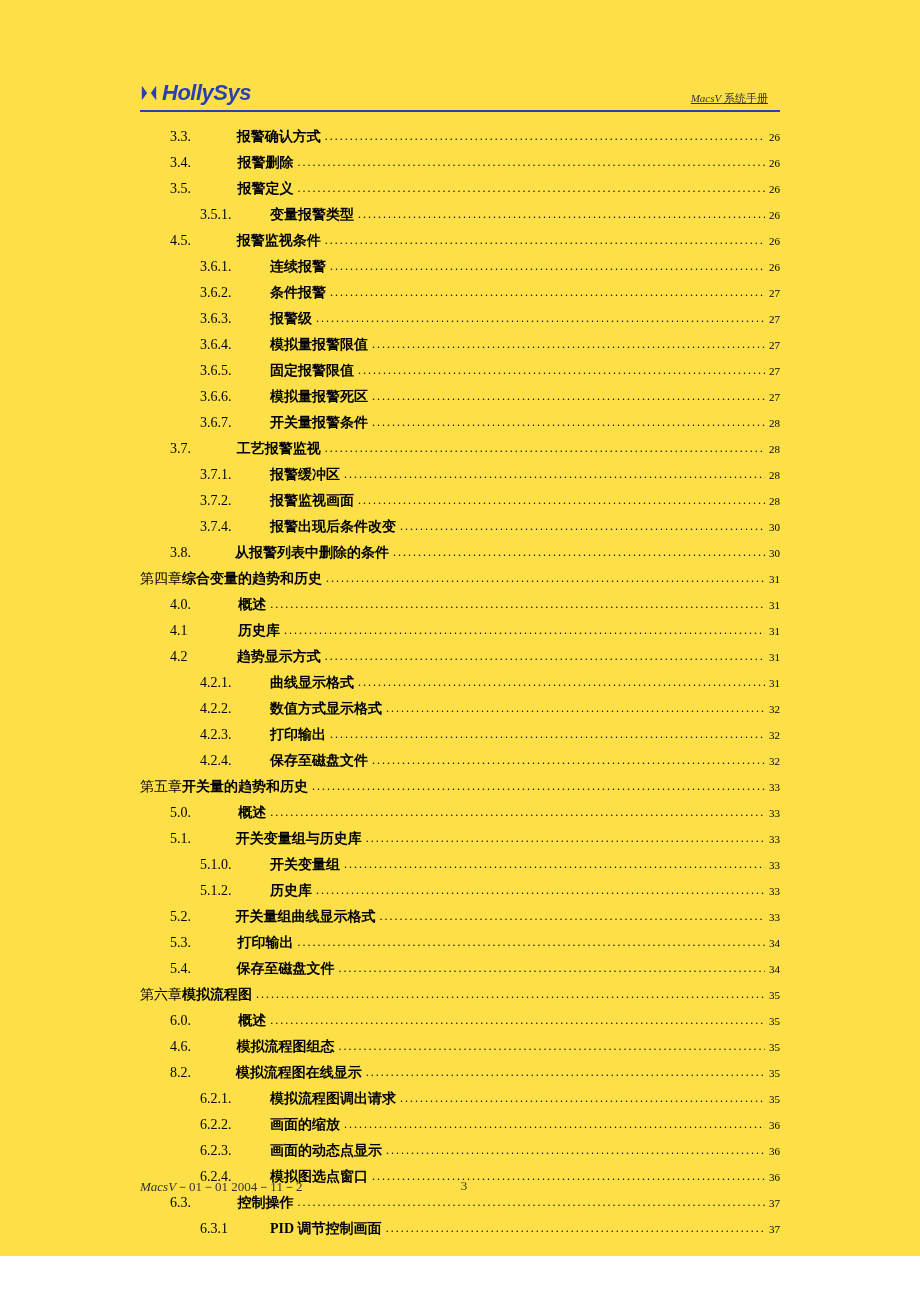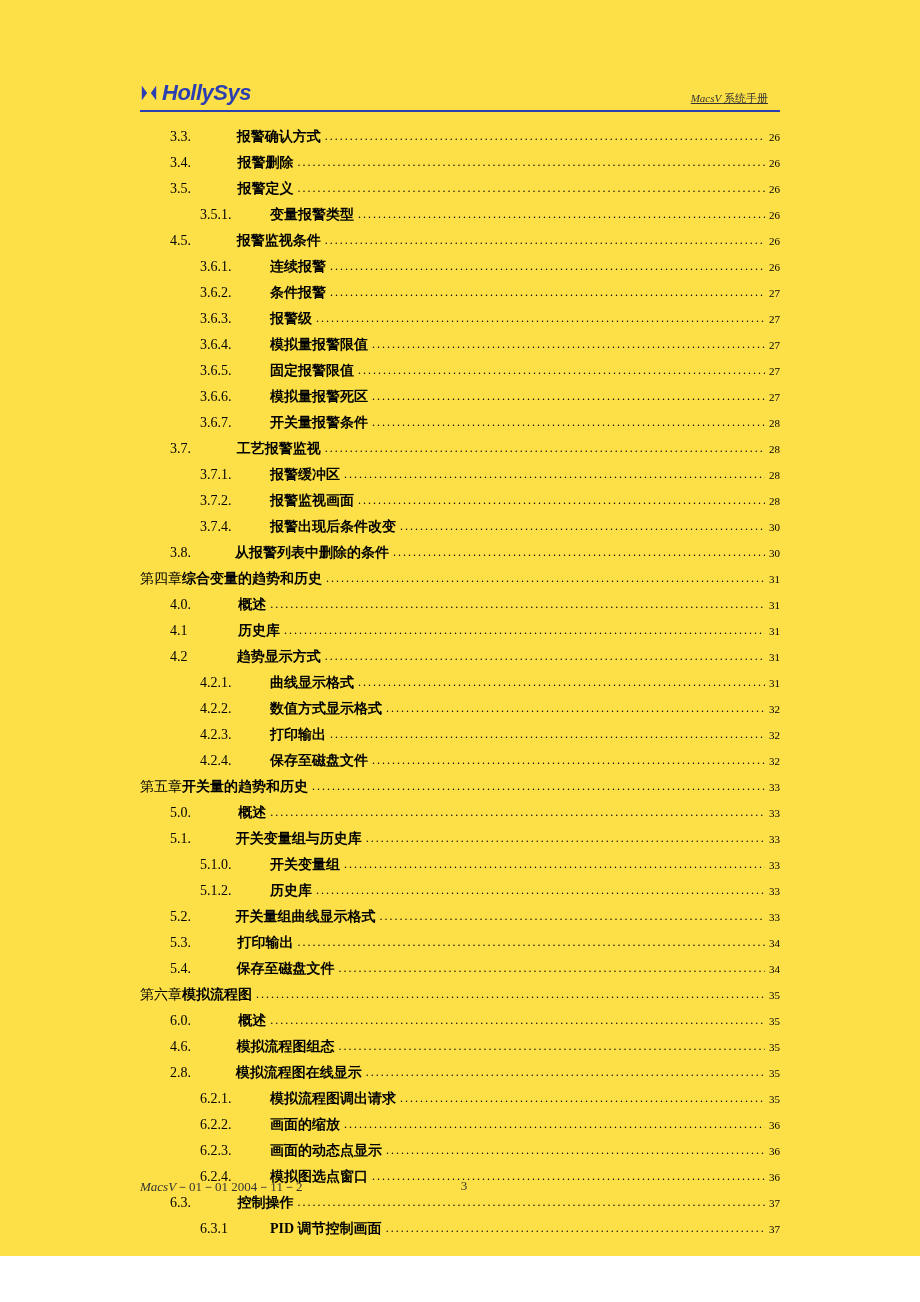--- a/index.html
+++ b/index.html
@@ -363,21 +363,21 @@
         <span class="toc-page">35</span>
       </div>
       <div class="toc-row lvl1">
         <span class="toc-num">4.6.</span>
         <span style="display: inline-block; width: 28px;"></span>
         <span class="toc-title">模拟流程图组态</span>
         <span class="toc-leader"></span>
         <span class="toc-page">35</span>
       </div>
       <div class="toc-row lvl1">
-        <span class="toc-num">2.8.</span>
+        <span class="toc-num">8.2.</span>
         <span style="display: inline-block; width: 28px;"></span>
         <span class="toc-title">模拟流程图在线显示</span>
         <span class="toc-leader"></span>
         <span class="toc-page">35</span>
       </div>
       <div class="toc-row lvl2">
         <span class="toc-num">6.2.1.</span>
         <span class="toc-title">模拟流程图调出请求</span>
         <span class="toc-leader"></span>
         <span class="toc-page">35</span>

